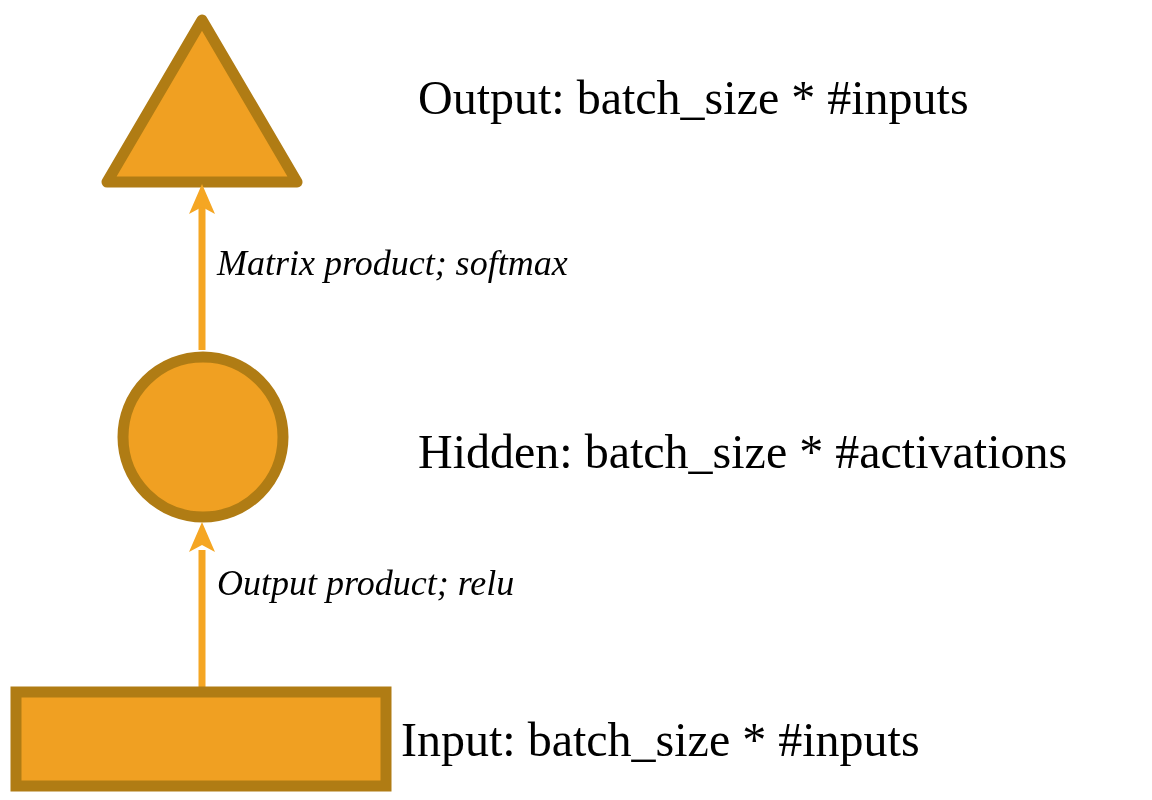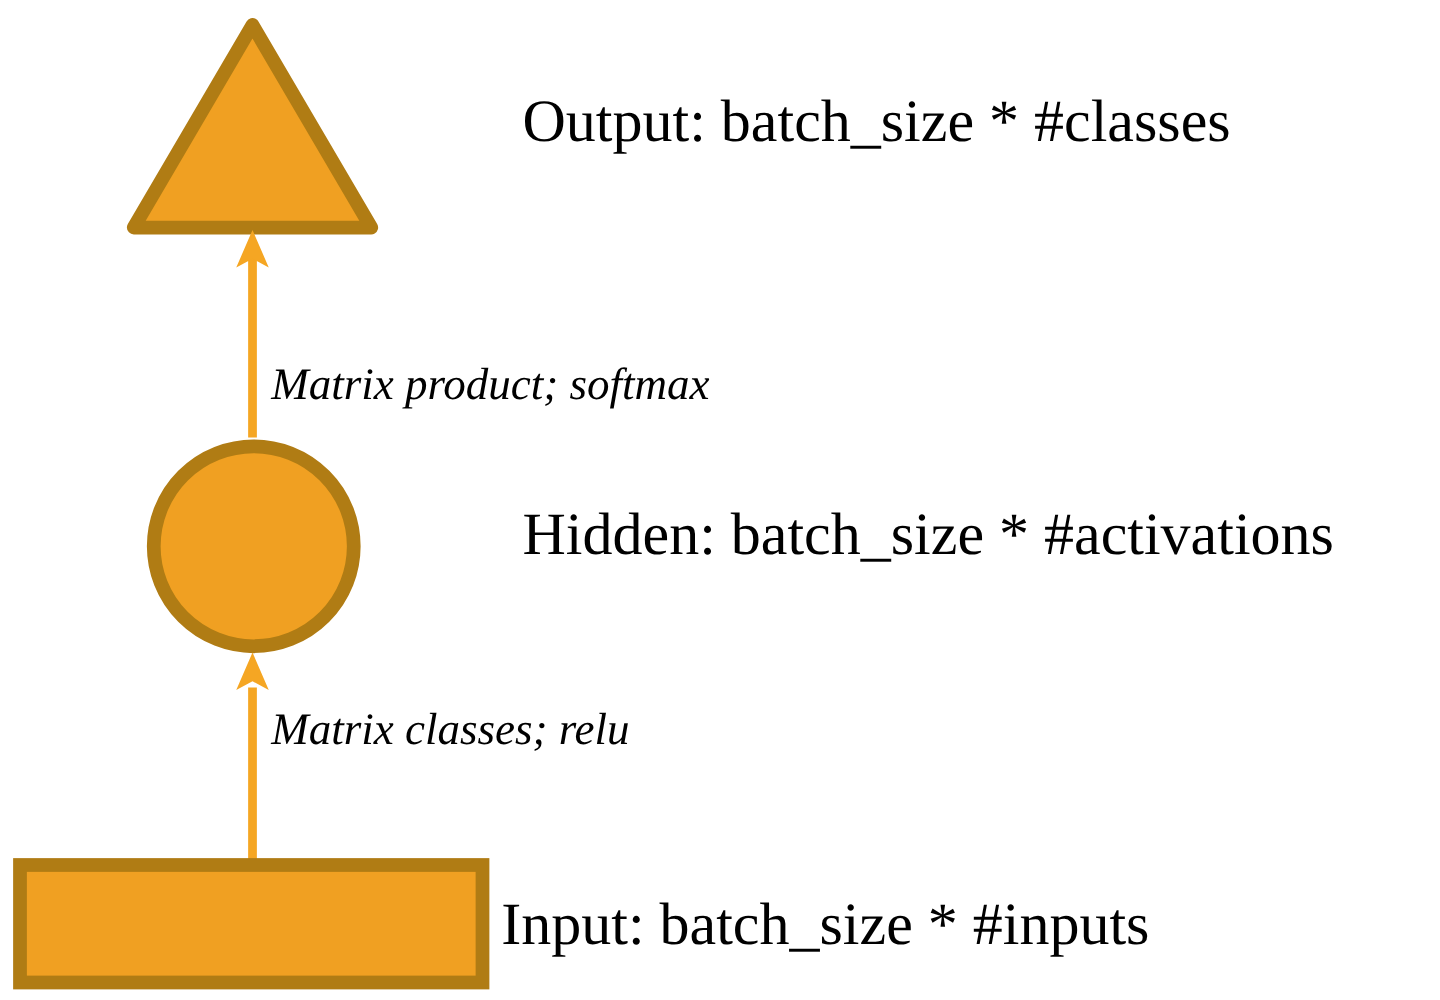--- a/index.html
+++ b/index.html
@@ -36,23 +36,23 @@
     position: absolute;
     font-family: "Liberation Serif", "DejaVu Serif", serif;
     font-size: 36px;
     font-style: italic;
     font-weight: normal;
     color: #000000;
     white-space: nowrap;
     line-height: 1;
   }
   #label-output { left: 418px; top: 74px; }
-  #label-hidden { left: 418px; top: 404px; }
+  #label-hidden { left: 418px; top: 428px; }
   #label-input  { left: 401px; top: 716px; }
-  #label-edge-top    { left: 217px; top: 245px; margin-top: 44px; }
+  #label-edge-top    { left: 217px; top: 245px; }
   #label-edge-bottom { left: 217px; top: 565px; }
 </style>
 </head>
 <body>
 
 <div id="canvas">
 
   <svg class="shape-layer" viewBox="0 0 1152 800" xmlns="http://www.w3.org/2000/svg">
 
     <polygon points="202,20 297,182 107,182" fill="#F0A022" stroke="#B07C14" stroke-width="11" stroke-linejoin="round"></polygon>
@@ -65,23 +65,23 @@
     <circle cx="203" cy="437" r="80" fill="#F0A022" stroke="#B07C14" stroke-width="11"></circle>
 
     <g>
       <line x1="202" y1="692" x2="202" y2="550" stroke="#F5A623" stroke-width="7"></line>
       <polygon points="202,522 215,552 202,545 189,552" fill="#F5A623"></polygon>
     </g>
 
     <rect x="16" y="692" width="370" height="94" fill="#F0A022" stroke="#B07C14" stroke-width="11"></rect>
   </svg>
 
-  <div class="node-label" id="label-output">Output: batch_size * #classes</div>
+  <div class="node-label" id="label-output">Output: batch_size * #inputs</div>
 
   <div class="edge-label" id="label-edge-top">Matrix product; softmax</div>
 
   <div class="node-label" id="label-hidden">Hidden: batch_size * #activations</div>
 
-  <div class="edge-label" id="label-edge-bottom">Matrix classes; relu</div>
+  <div class="edge-label" id="label-edge-bottom">Output product; relu</div>
 
   <div class="node-label" id="label-input">Input: batch_size * #inputs</div>
 
 </div>
 
 </body></html>

